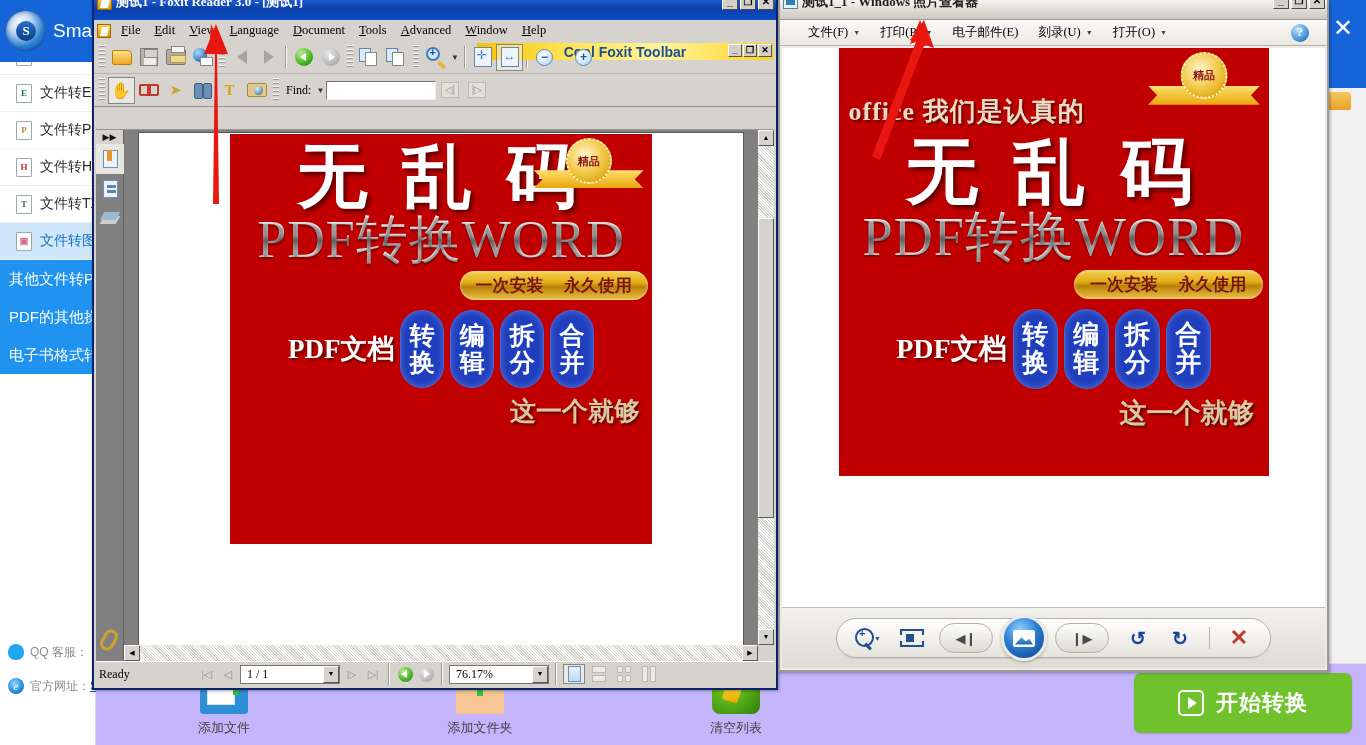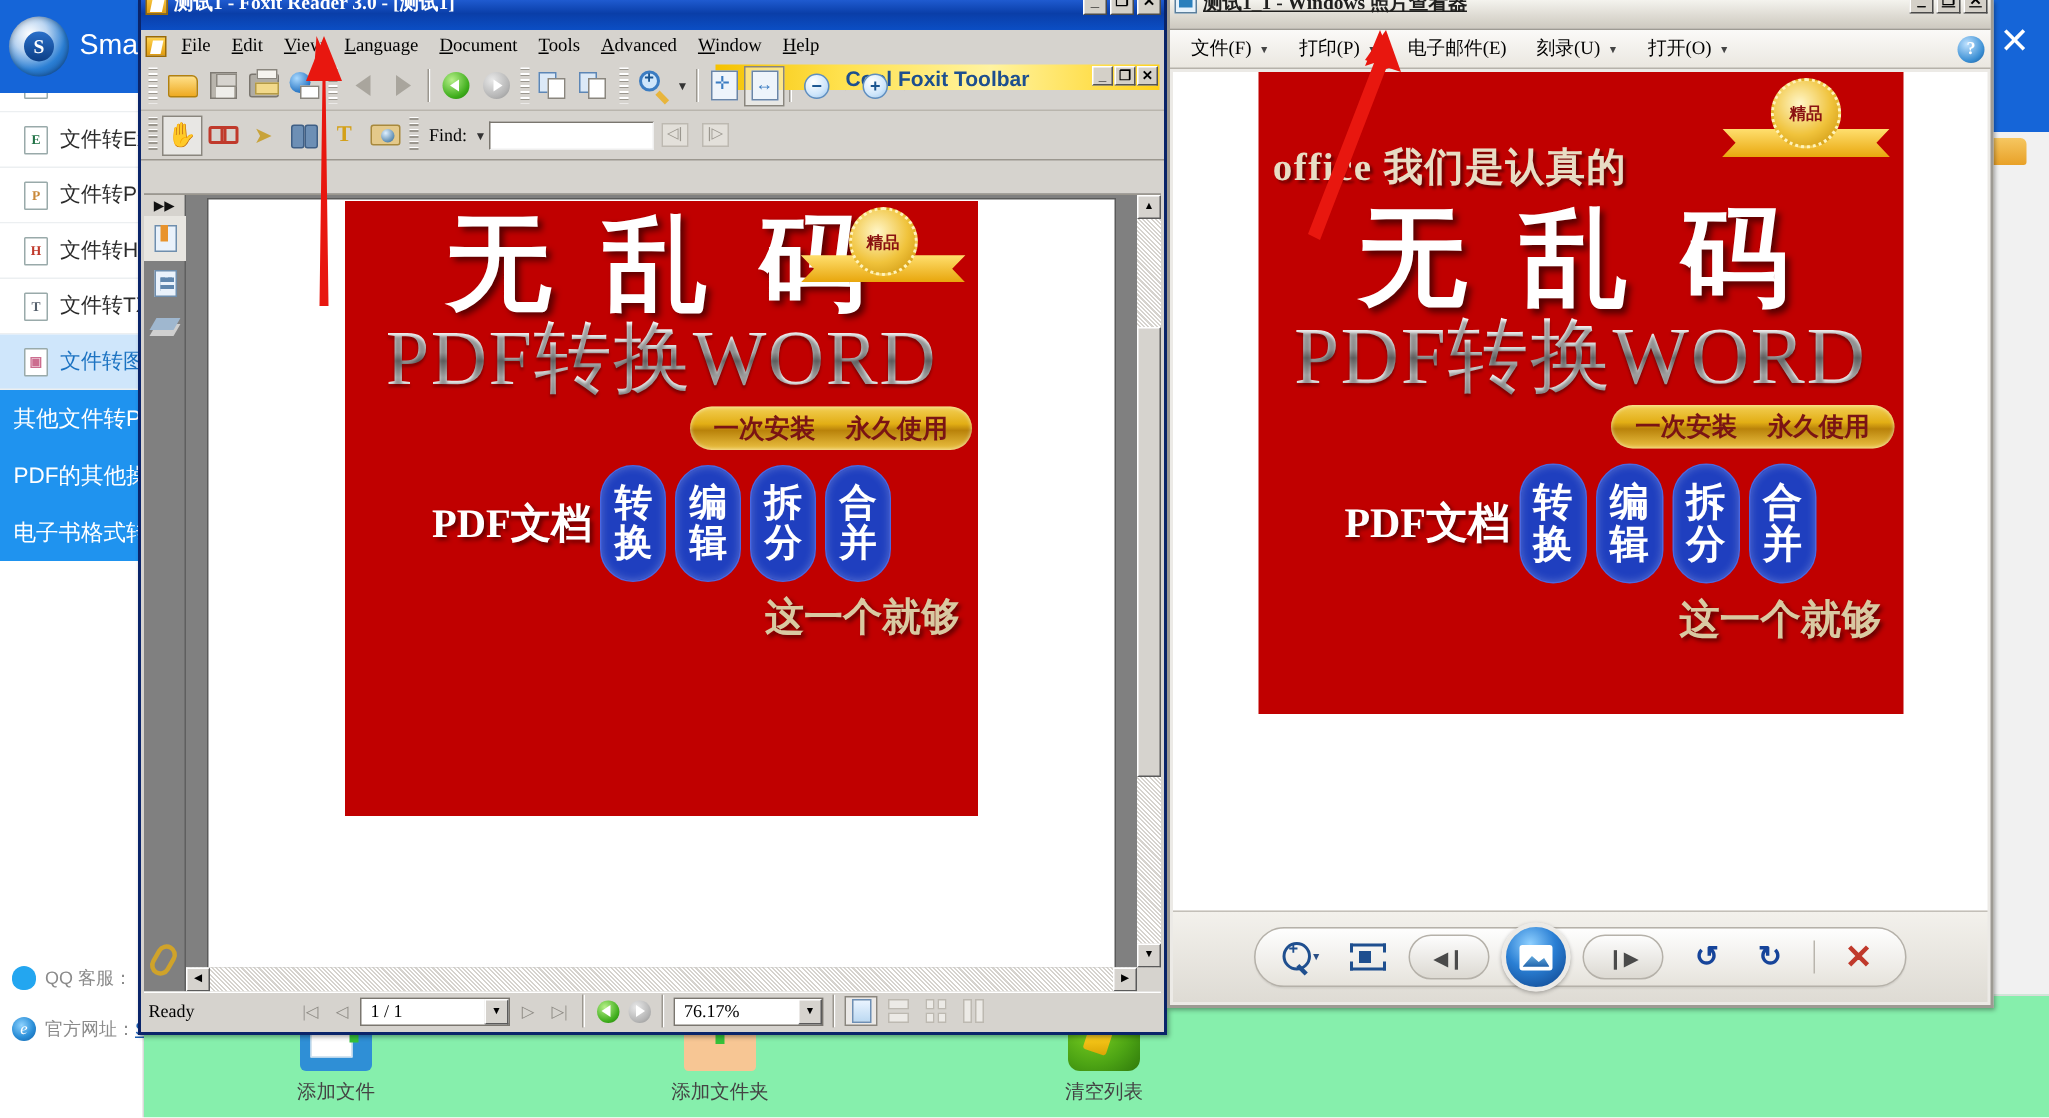--- a/index.html
+++ b/index.html
@@ -70,21 +70,21 @@
   }
   .ie-ico {
     background: radial-gradient(circle at 40% 35%, #8fd3ff 0%, #2b8fd8 55%, #0d5fa8 100%);
     border-radius: 50%; color: #fff; font-size: 11px; font-style: italic;
     text-align: center; line-height: 16px; font-family: "Liberation Serif", serif;
   }
   .blink a { color: #1a5fb4; text-decoration: underline; }
 
   .bg-toolrow {
     position: absolute; left: 96px; right: 0; bottom: 0; height: 82px;
-    background: #86efac; border-top: 1px solid #dcdcdc;
+    background: #c4b5fd; border-top: 1px solid #dcdcdc;
     display: flex; align-items: center;
   }
   .tool-btn {
     width: 256px; display: flex; flex-direction: column; align-items: center;
     justify-content: center; gap: 5px; height: 82px;
   }
   .tool-btn .t-ico { width: 48px; height: 42px; position: relative; }
   .tool-btn .t-lbl { font-size: 13px; color: #444; }
 
   .ic-addfile { background: #2f8fd6; border-radius: 4px; }
@@ -156,21 +156,21 @@
     box-shadow: 1px 1px 3px rgba(0,0,0,.35);
   }
   .titlebar {
     height: 20px;
     background: linear-gradient(#1f5bd0 0%, #0a3ea8 45%, #0b4ec4 100%);
     display: flex; align-items: center; padding: 0 2px 16px 3px; color: #fff;
     font-family: "Liberation Serif", serif; font-size: 13px; font-weight: bold;
   }
   .titlebar.gray {
     background: linear-gradient(#f4f3ee 0%, #dedbd3 55%, #cdc9c0 100%);
-    color: #20201f; border-bottom: 1px solid #9d9a93; text-decoration: underline;
+    color: #20201f; border-bottom: 1px solid #9d9a93;
   }
   .tb-icon {
     width: 15px; height: 15px; margin-right: 4px; flex: none;
     background: linear-gradient(#fdfdfd,#dedede); border: 1px solid #7a7a7a;
     position: relative;
   }
   .tb-icon.foxit { background: linear-gradient(#ffd24d,#e09b10); border-color: #9a6a06; }
   .tb-icon.foxit::after {
     content: ""; position: absolute; left: 3px; top: 2px; width: 8px; height: 10px;
     background: #fff; transform: skewX(-12deg);
@@ -431,21 +431,21 @@
   .lb-2 { width:14px;height:16px; display:flex;flex-direction:column;gap:2px;}
   .lb-2 i { flex:1; border:1px solid #bdb9b1; background:#eceae6;}
   .lb-4 { width:14px;height:16px; display:grid; grid-template:1fr 1fr/1fr 1fr; gap:2px;}
   .lb-4 i { border:1px solid #bdb9b1; background:#eceae6;}
   .lb-c { width:14px;height:16px; display:flex;gap:2px;}
   .lb-c i { flex:1; border:1px solid #bdb9b1; background:#eceae6;}
 
   
   .pv-menubar {
     height: 26px; background: linear-gradient(#fbfaf8,#eae7e0);
-    border-bottom: 1px solid #b6b2aa; display:flex; align-items:center; padding: 0 4px;
+    border-bottom: 1px solid #b6b2aa; display:flex; align-items:center; padding: 0 18px;
     font-family: "Liberation Serif", serif; font-size: 12.5px;
   }
   .pv-menubar .mi { display:flex; align-items:center; gap:5px; padding: 2px 10px; white-space:nowrap; }
   .pv-menubar .car { font-size: 7px; color: #444; }
   .pv-help {
     margin-left:auto; width:18px;height:18px;border-radius:50%;
     background: radial-gradient(circle at 35% 30%, #bfe2ff, #3b8fd4 65%, #15528f);
     color:#fff; font-size:12px; font-weight:bold; text-align:center; line-height:17px;
     font-family:"Liberation Serif", serif;
   }
@@ -578,20 +578,24 @@
       <div class="tool-btn">
         <span class="t-ico ic-addfolder"></span>
         <span class="t-lbl">添加文件夹</span>
       </div>
       <div class="tool-btn">
         <span class="t-ico ic-clear"></span>
         <span class="t-lbl">清空列表</span>
       </div>
     </div>
 
+    <div class="start-btn">
+      <span class="play"></span>
+      <span>开始转换</span>
+    </div>
   </div>
 
   <div class="win" id="foxit" style="left:92px; top:0px; width:686px; height:690px;">
 
     <div class="titlebar">
       <span class="tb-icon foxit"></span>
       <span class="tb-title">测试1 - Foxit Reader 3.0 - [测试1]</span>
       <span class="tb-spacer"></span>
       <span class="tb-btns">
         <span class="tb-btn">_</span>

